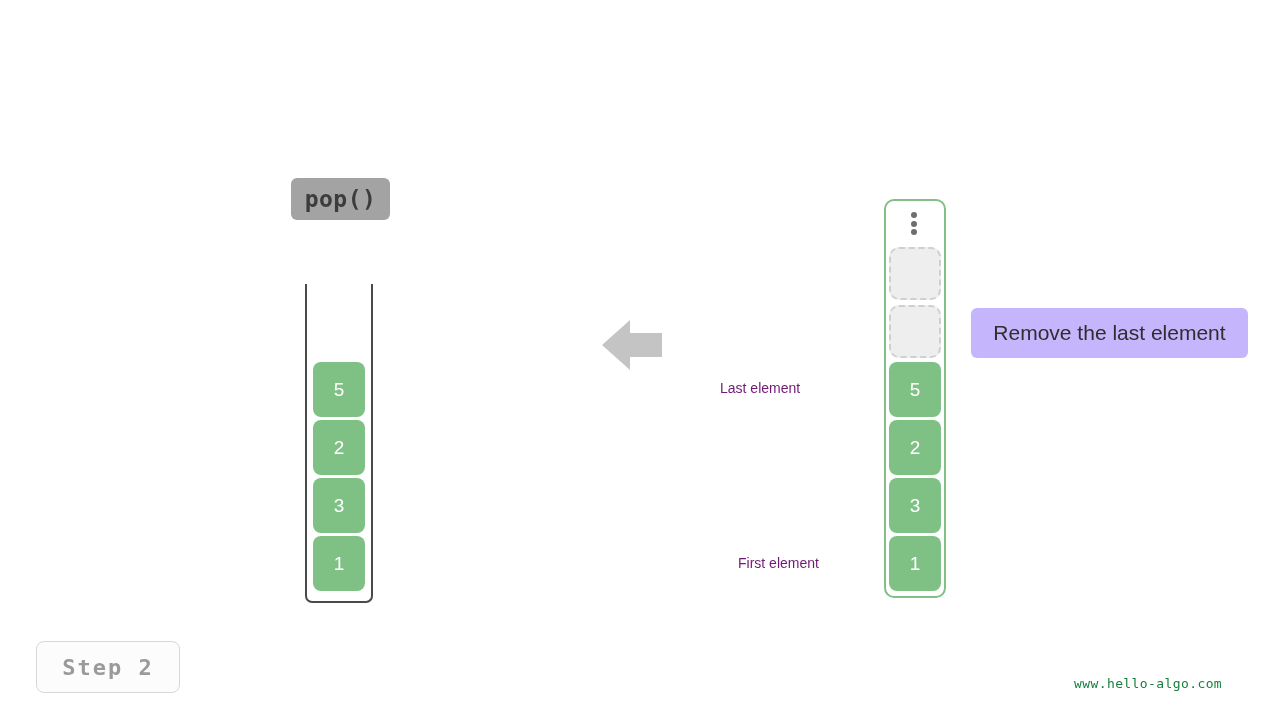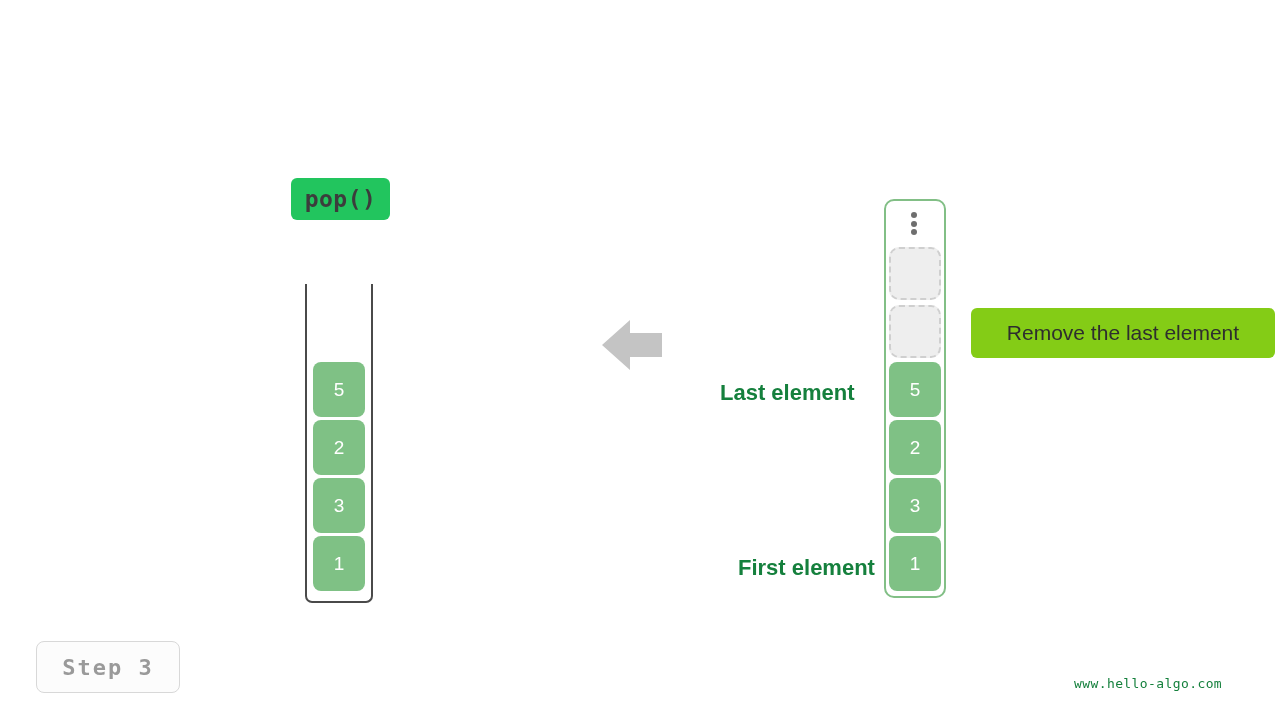--- a/index.html
+++ b/index.html
@@ -19,21 +19,21 @@
     height: 720px;
   }
 
   
   .op-label {
     position: absolute;
     left: 291px;
     top: 178px;
     width: 99px;
     height: 42px;
-    background: #22c55e;
+    background: #a3a3a3;
     border-radius: 6px;
     display: flex;
     align-items: center;
     justify-content: center;
     font-family: "DejaVu Sans Mono", "Liberation Mono", monospace;
     font-size: 23px;
     font-weight: 700;
     color: #3c3c3c;
     letter-spacing: 0.5px;
   }
@@ -140,23 +140,23 @@
     position: absolute;
     left: 602px;
     top: 318px;
     width: 60px;
     height: 54px;
   }
 
   
   .ann-bold {
     position: absolute;
-    font-size: 22px;
-    font-weight: 700;
-    color: #15803d;
+    font-size: 14px;
+    font-weight: 400;
+    color: #701a75;
     white-space: nowrap;
   }
   .ann-last {
     left: 720px;
     top: 380px;
   }
   .ann-first {
     left: 738px;
     top: 555px;
   }
@@ -167,23 +167,23 @@
     font-size: 21px;
     color: #919191;
     white-space: nowrap;
   }
 
   
   .note-box {
     position: absolute;
     left: 971px;
     top: 308px;
-    width: 304px;
+    width: 277px;
     height: 50px;
-    background: #84cc16;
+    background: #c4b5fd;
     border-radius: 6px;
     display: flex;
     align-items: center;
     justify-content: center;
     font-size: 21px;
     color: #2e2e2e;
     white-space: nowrap;
   }
 
   
@@ -260,17 +260,17 @@
 
   <div class="right-cells">
     <div class="cell">5</div>
     <div class="cell">2</div>
     <div class="cell">3</div>
     <div class="cell">1</div>
   </div>
 
   <div class="note-box">Remove the last element</div>
 
-  <div class="step-badge">Step 3</div>
+  <div class="step-badge">Step 2</div>
 
   <div class="watermark">www.hello-algo.com</div>
 
 </div>
 
 </body></html>

